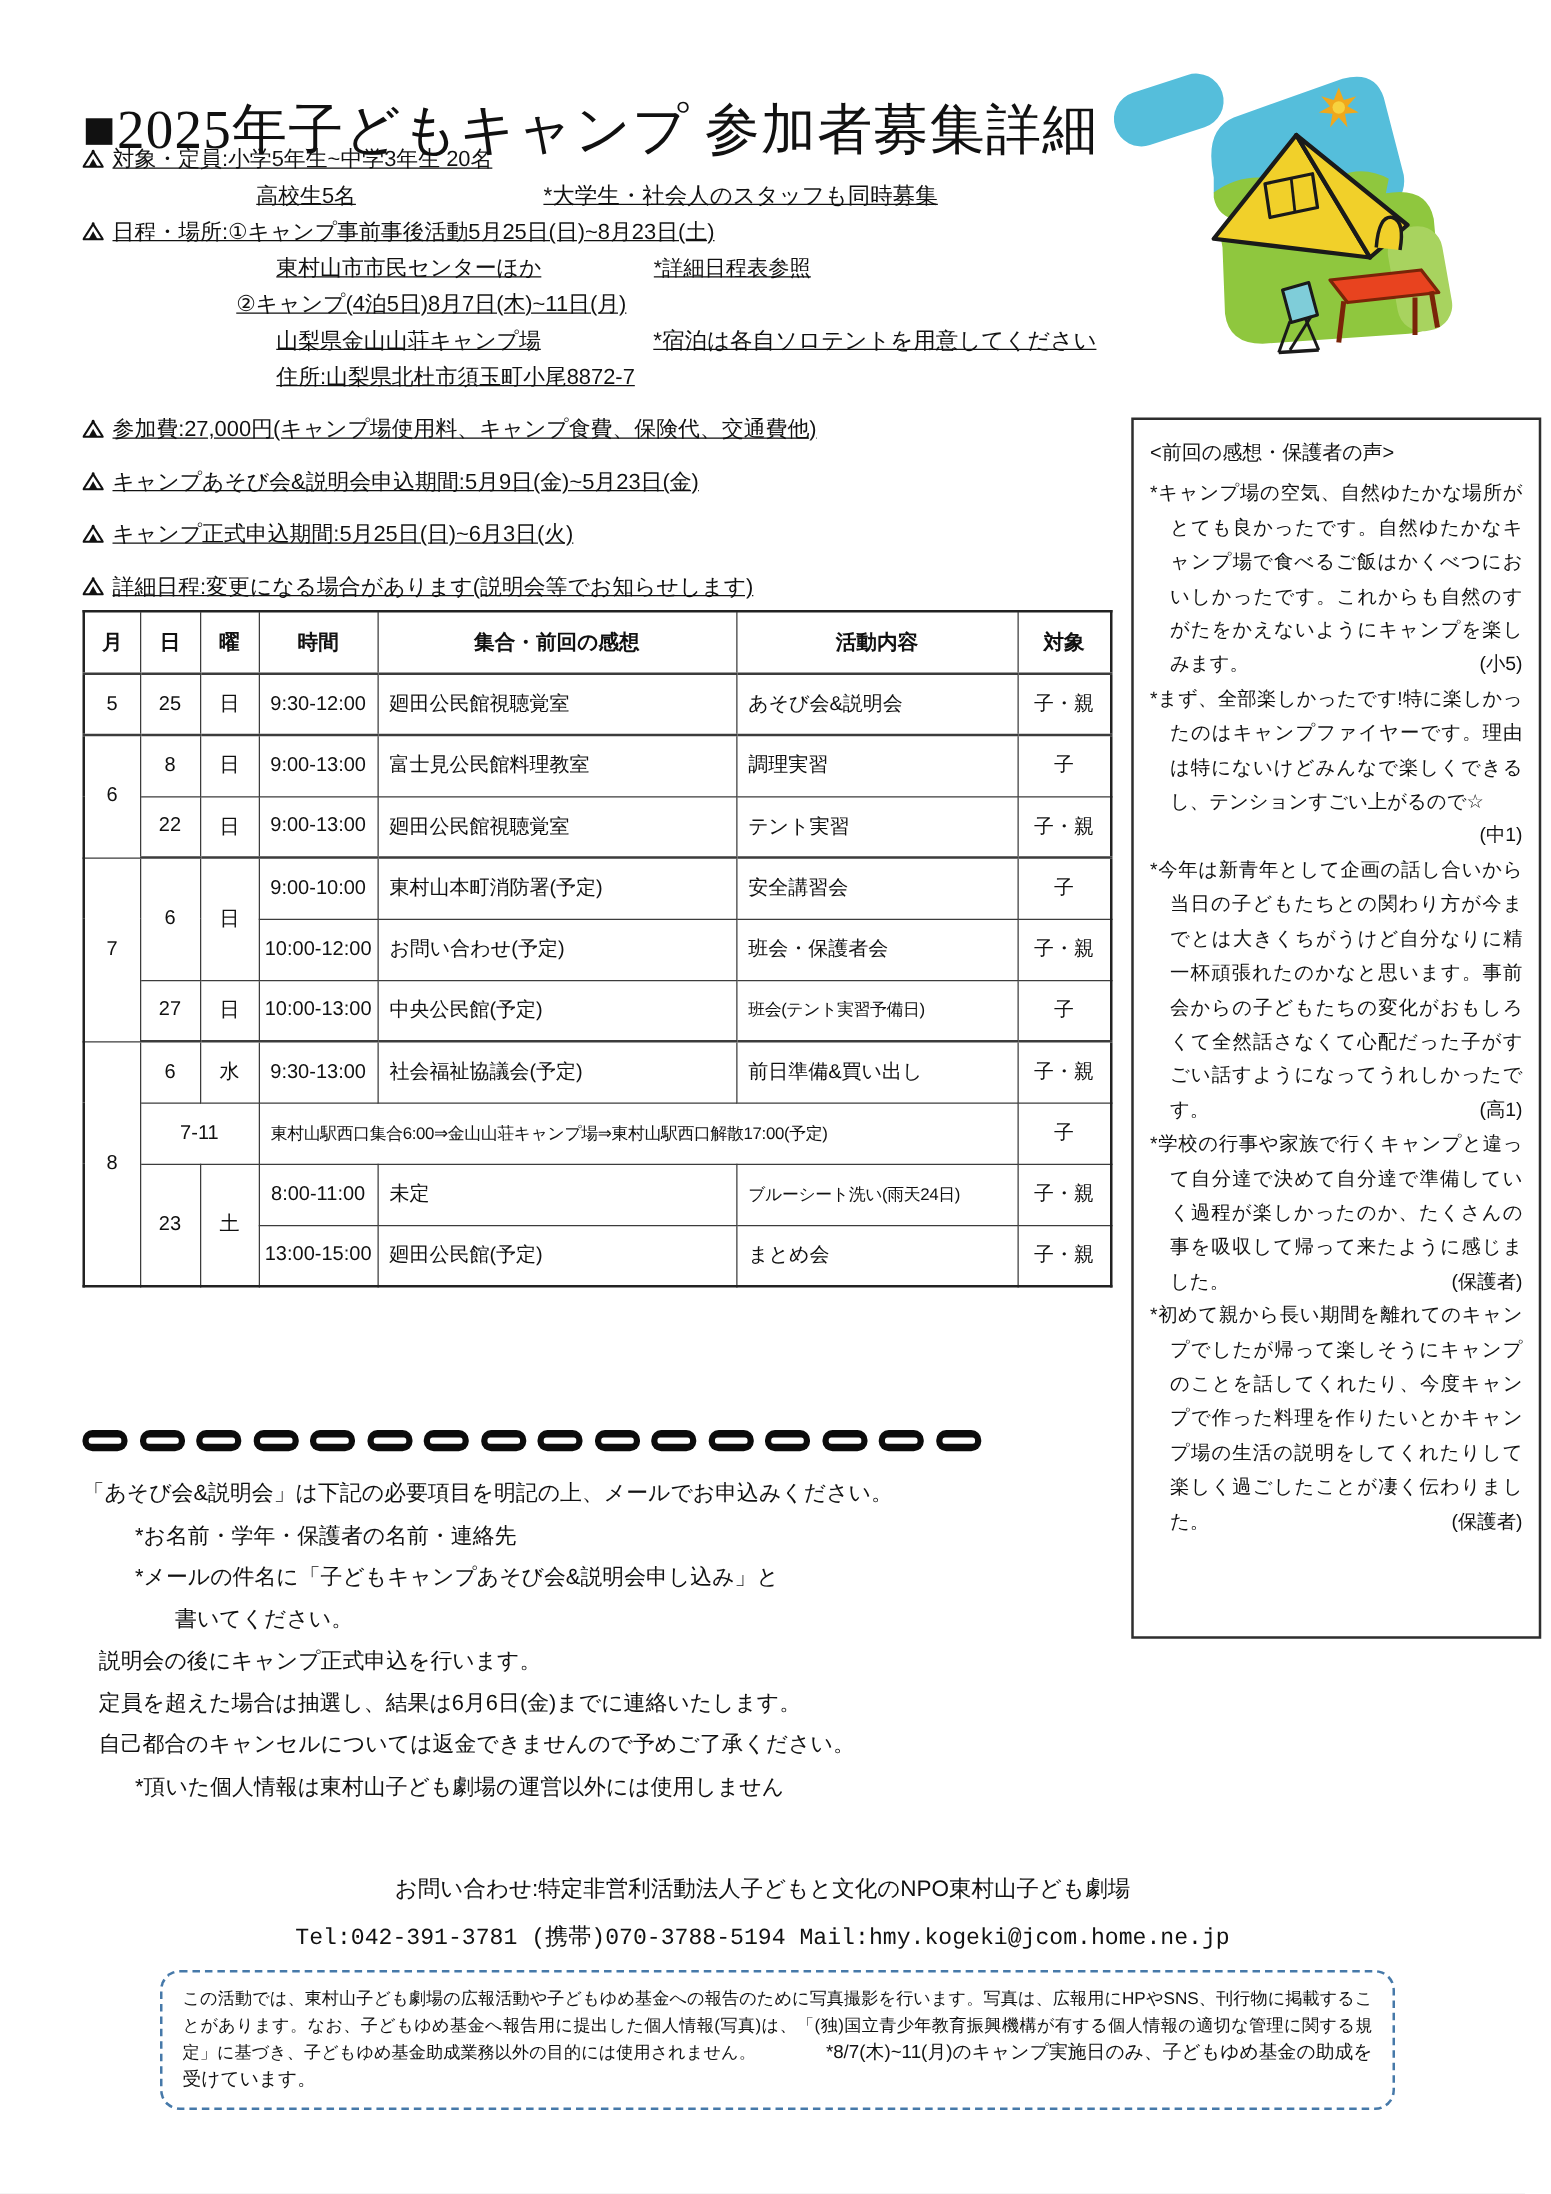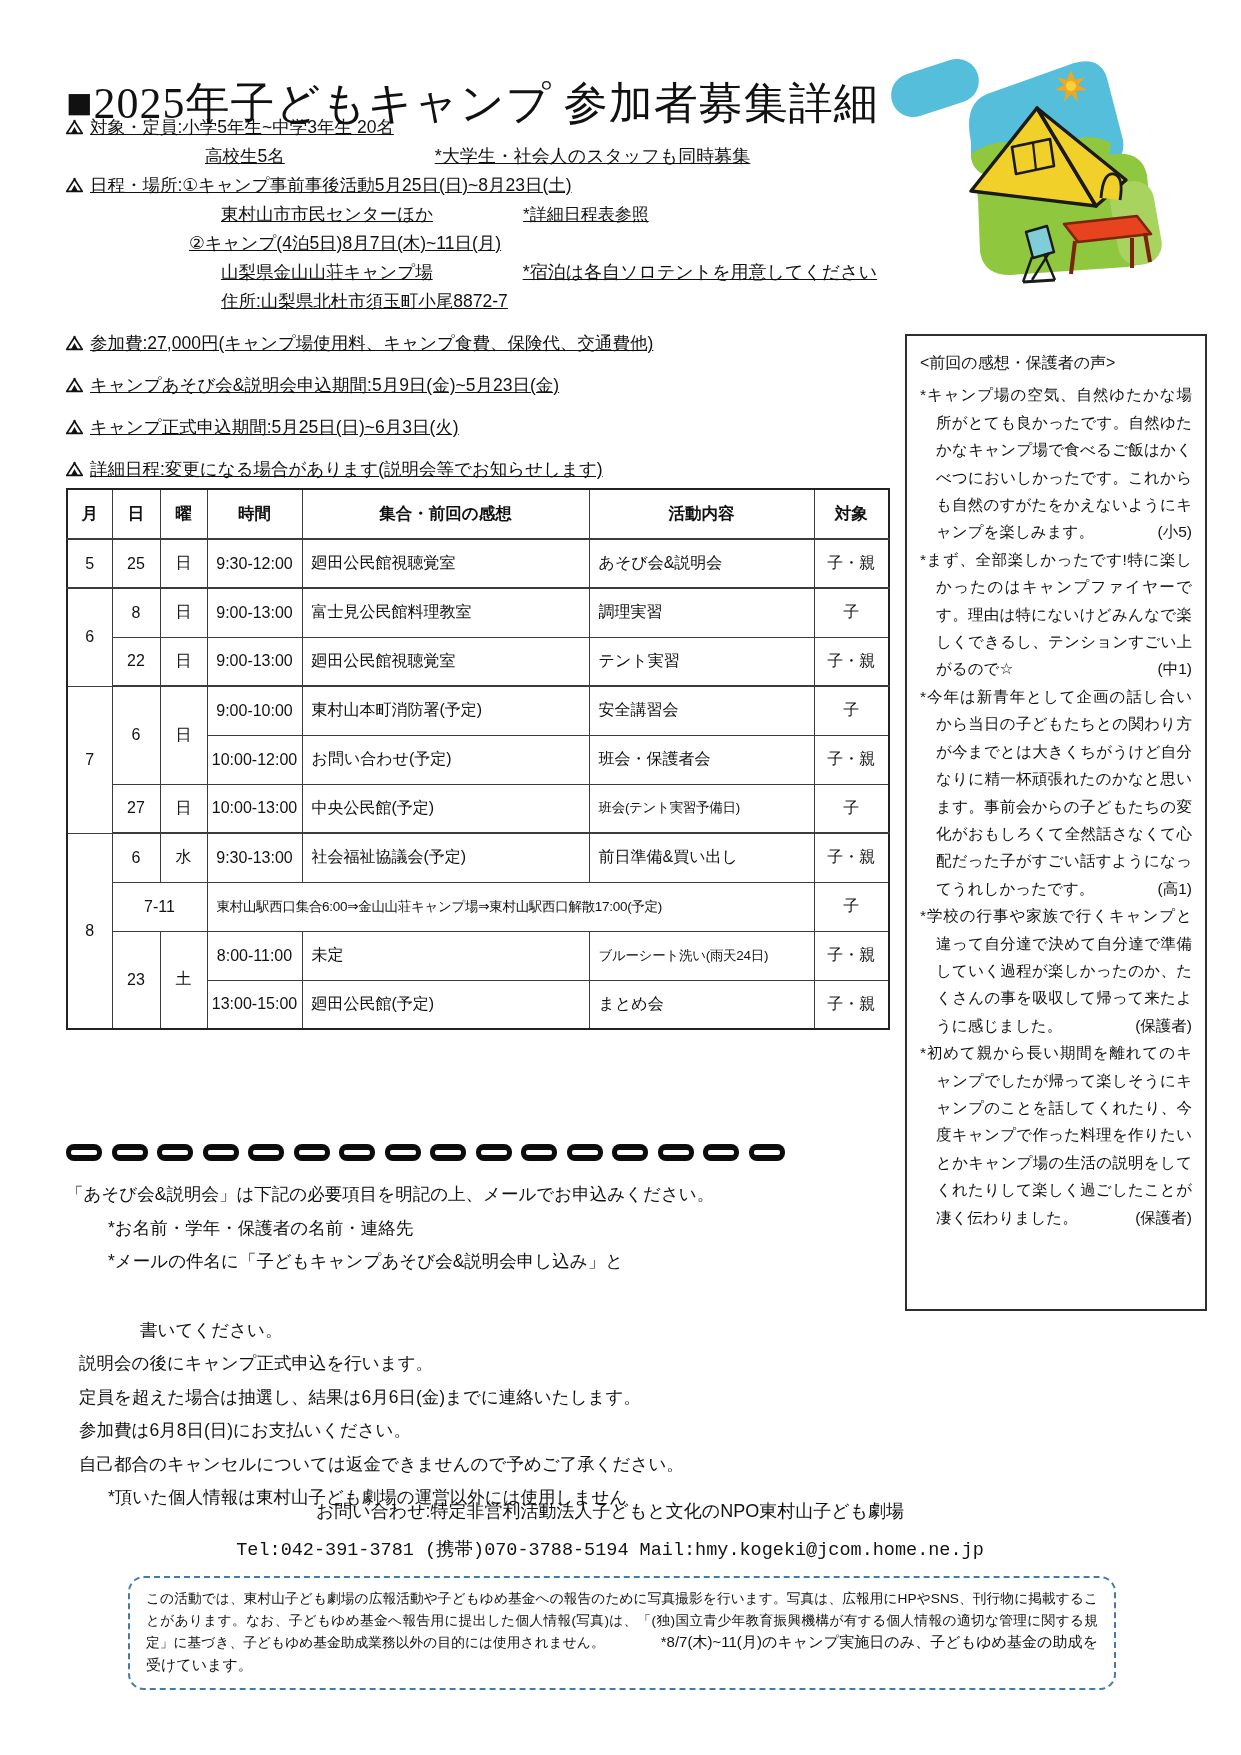--- a/index.html
+++ b/index.html
@@ -25,34 +25,34 @@
   
   .sched {position:absolute; left:66px; top:488px; width:822px; border-collapse:collapse; table-layout:fixed; font-size:16px;}
   .sched,.sched th,.sched td {border:1px solid #3c3c3c;}
   .sched {border:2px solid #222;}
   .sched th {height:44px; font-size:16.5px; font-weight:bold; text-align:center; padding:2px 3px; border-bottom-width:2px;}
   .sched td {height:49px; text-align:center; padding:2px 4px; box-sizing:border-box; overflow:hidden;}
   .sched td.left {text-align:left; padding-left:9px;}
   .sched td.small-cell {font-size:13.5px; letter-spacing:-0.3px;}
   .sched tr.gend td {border-bottom-width:2px;}
   
-  .sidebar {position:absolute; left:905px; top:334px; width:302px; height:977px; box-sizing:border-box;
+  .sidebar {position:absolute; left:905px; top:334px; width:328px; height:977px; box-sizing:border-box;
             border:2px solid #2e2e2e; padding:13px 13px 10px; font-size:15.5px; line-height:27.4px; text-align:justify;}
   .sb-head {font-size:16px; margin:0 0 5px; white-space:nowrap;}
   .testimonial {padding-left:16px; text-indent:-16px; margin:0;}
   .testimonial::after {content:""; display:block; clear:both; height:0;}
   .t-author {float:right; text-indent:0;}
   
   .pills {position:absolute; left:66px; top:1144px; display:flex; gap:9.5px;}
   .pill {position:relative; width:36px; height:17px; background:#0c0c0c; border-radius:8px;}
   .pill::after {content:""; position:absolute; left:5px; right:5px; top:6px; height:4.5px; background:#fff; border-radius:2px;}
   
   .apply {position:absolute; left:66px; top:1178px; width:840px; font-size:17.5px; line-height:33.5px; white-space:nowrap;}
   .a1 {padding-left:42px;}
-  .a2 {padding-left:74px;margin-top:35px;}
+  .a2 {padding-left:74px;}
   .a3 {padding-left:13px;}
   
   .contact {position:absolute; left:40px; top:1492px; width:1140px; text-align:center; font-size:18px; line-height:39px; white-space:nowrap;}
   .contact .tel {font-family:"Liberation Mono","DejaVu Sans Mono",monospace; font-size:18.5px;}
   
   .notice {position:absolute; left:128px; top:1576px; width:988px; box-sizing:border-box;
            border:2.5px dashed #4679a9; border-radius:16px; padding:10px 16px 12px;
            font-size:13.7px; line-height:21.6px; text-align:justify;}
   .notice .note {font-size:15px; margin-left:56px;}
   
@@ -265,21 +265,20 @@
       <span class="pill"></span>
   </div>
 
   <div class="apply">
     <div>「あそび会&amp;説明会」は下記の必要項目を明記の上、メールでお申込みください。</div>
     <div class="a1">*お名前・学年・保護者の名前・連絡先</div>
     <div class="a1">*メールの件名に「子どもキャンプあそび会&amp;説明会申し込み」と</div>
     <div class="a2">書いてください。</div>
     <div class="a3">説明会の後にキャンプ正式申込を行います。</div>
     <div class="a3">定員を超えた場合は抽選し、結果は6月6日(金)までに連絡いたします。</div>
-    <div class="a3">参加費は6月8日(日)にお支払いください。</div>
     <div class="a3">自己都合のキャンセルについては返金できませんので予めご了承ください。</div>
     <div class="a1">*頂いた個人情報は東村山子ども劇場の運営以外には使用しません</div>
   </div>
 
   <div class="contact">
     <div>お問い合わせ:特定非営利活動法人子どもと文化のNPO東村山子ども劇場</div>
     <div class="tel">Tel:042-391-3781 (携帯)070-3788-5194  Mail:hmy.kogeki@jcom.home.ne.jp</div>
   </div>
 
   <div class="notice">

